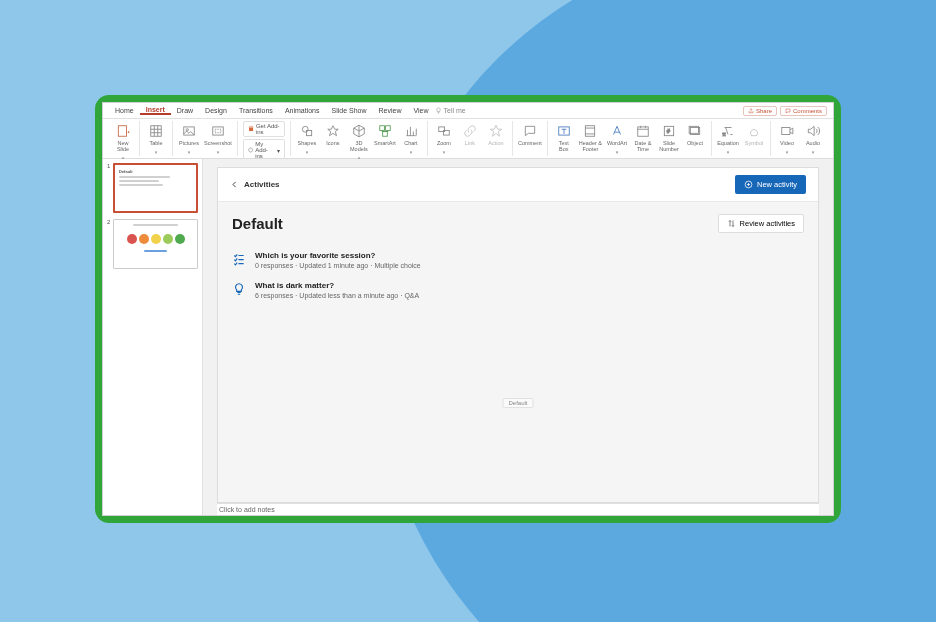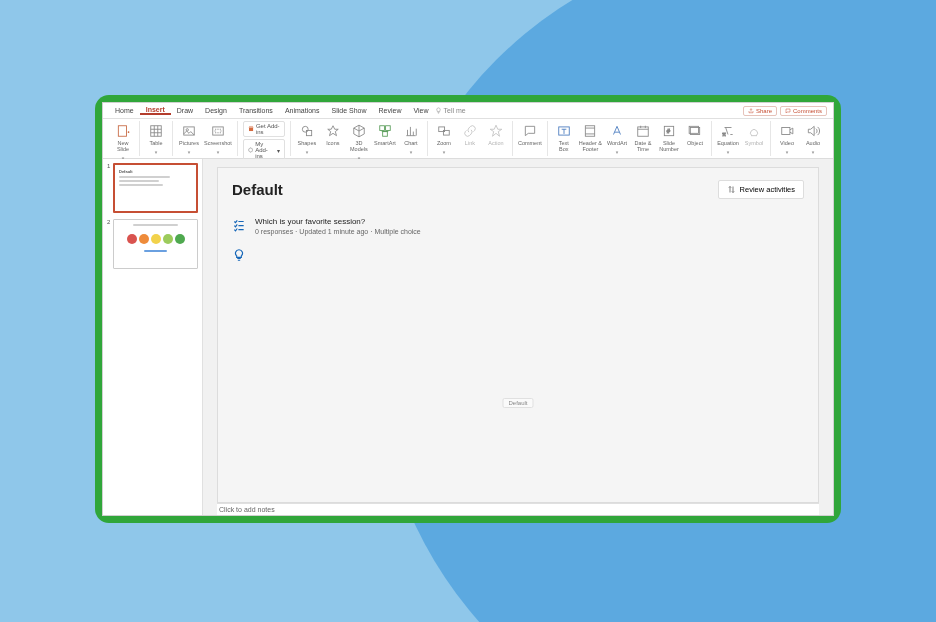--- a/index.html
+++ b/index.html
@@ -43,21 +43,21 @@
   .topbar .sp{flex:1;}
   .new-act{background:#1767b8;color:#fff;border-radius:2px;font-size:7.5px;padding:5px 9px;display:flex;align-items:center;gap:4px;border:none;cursor:pointer;}
   .new-act svg{width:9px;height:9px;}
   .sec-head{display:flex;align-items:center;padding:12px 14px;}
   .sec-head h2{font-size:15px;font-weight:600;color:#222;}
   .sec-head .sp{flex:1;}
   .reorder{background:#fff;border:1px solid #ddd;border-radius:2px;font-size:7.5px;padding:4px 8px;display:flex;align-items:center;gap:4px;cursor:pointer;}
   .list{padding:0 14px;}
   .item{display:flex;gap:9px;padding:6px 0;}
   .item .iic{width:14px;height:14px;flex-shrink:0;margin-top:1px;}
-  .item .txt .q{font-size:8px;font-weight:400;color:#222;margin-bottom:2px;}
+  .item .txt .q{font-size:8px;font-weight:700;color:#222;margin-bottom:2px;}
   .item .txt .meta{font-size:7px;color:#666;}
   .tag{position:absolute;left:50%;top:230px;transform:translateX(-50%);font-size:6px;color:#888;border:1px solid #e0e0e0;background:#fafafa;border-radius:2px;padding:1px 5px;}
   .notes{height:12px;font-size:7px;padding-left:2px;color:#666;background:#fff;border-top:1px solid #e0e0e0;display:flex;align-items:center;}
 </style>
 </head>
 <body>
 
 <div class="blob"></div>
 
 <div class="frame">
@@ -375,20 +375,36 @@
             <span class="face" style="background:#9ccb5c;"></span>
             <span class="face" style="background:#4fa94f;"></span>
           </div>
           <div class="tline" style="width:30%;align-self:center;margin-top:4px;background:#6aa0e0;"></div>
         </div>
       </div>
     </div>
 
     <div class="slidearea">
       <div class="canvas">
+        <div class="topbar">
+          <div class="back">
+            <svg viewBox="0 0 24 24" fill="none" stroke="#333" stroke-width="2.5">
+                  <path d="M15 5l-7 7 7 7"></path>
+                </svg>
+            <span>Activities</span>
+          </div>
+          <span class="sp"></span>
+          <button class="new-act">
+            <svg viewBox="0 0 24 24" fill="none" stroke="#fff" stroke-width="2">
+                  <circle cx="12" cy="12" r="9"></circle>
+                  <path d="M12 8v8 M8 12h8"></path>
+                </svg>
+            <span>New activity</span>
+          </button>
+        </div>
         <div class="sec-head">
           <h2>Default</h2>
           <span class="sp"></span>
           <button class="reorder">
             <svg width="9" height="9" viewBox="0 0 24 24" fill="none" stroke="#555" stroke-width="2">
                   <path d="M8 4v16 M5 7l3-3 3 3 M16 20V4 M13 17l3 3 3-3"></path>
                 </svg>
             <span>Review activities</span>
           </button>
         </div>
@@ -399,20 +415,24 @@
                   </svg></span>
             <div class="txt">
                   <div class="q">Which is your favorite session?</div>
                   <div class="meta">0 responses  ·  Updated 1 minute ago  ·  Multiple choice</div>
                 </div>
           </div>
           <div class="item">
             <span class="iic"><svg width="14" height="14" viewBox="0 0 24 24" fill="none" stroke="#1767b8" stroke-width="2">
                     <path d="M9 18h6M10 21h4M12 3a6 6 0 0 0-4 10.5V16h8v-2.5A6 6 0 0 0 12 3z"></path>
                   </svg></span>
+            <div class="txt">
+                  <div class="q">What is dark matter?</div>
+                  <div class="meta">6 responses  ·  Updated less than a minute ago  ·  Q&amp;A</div>
+                </div>
           </div>
         </div>
         <div class="tag">Default</div>
       </div>
       <div class="notes">Click to add notes</div>
     </div>
   </div>
 
 </div>
 </div>

